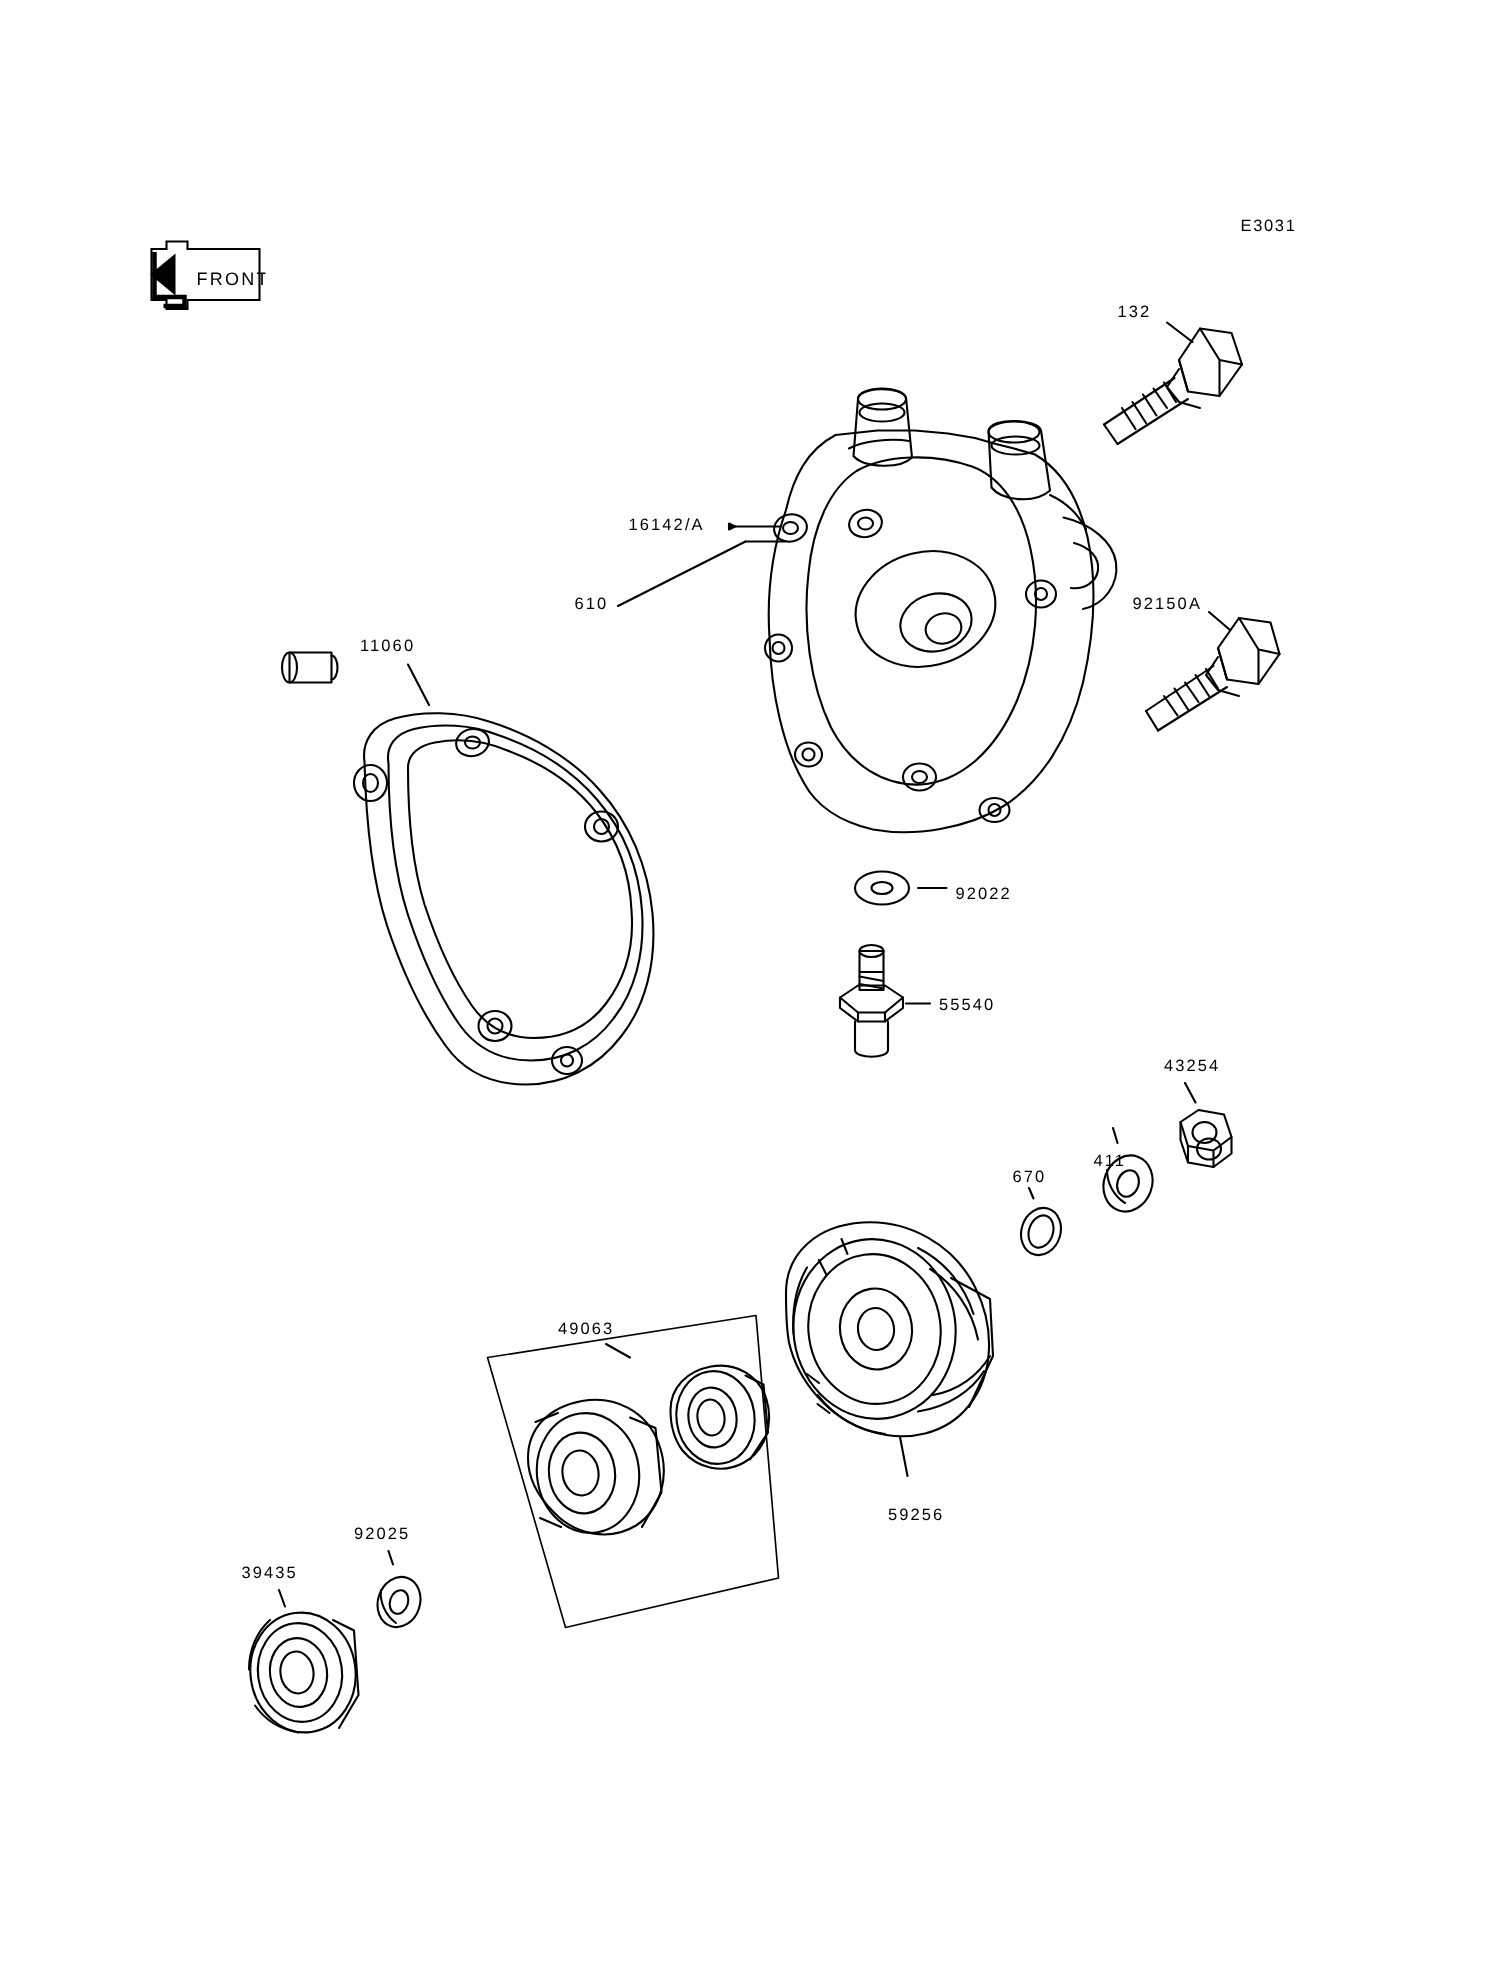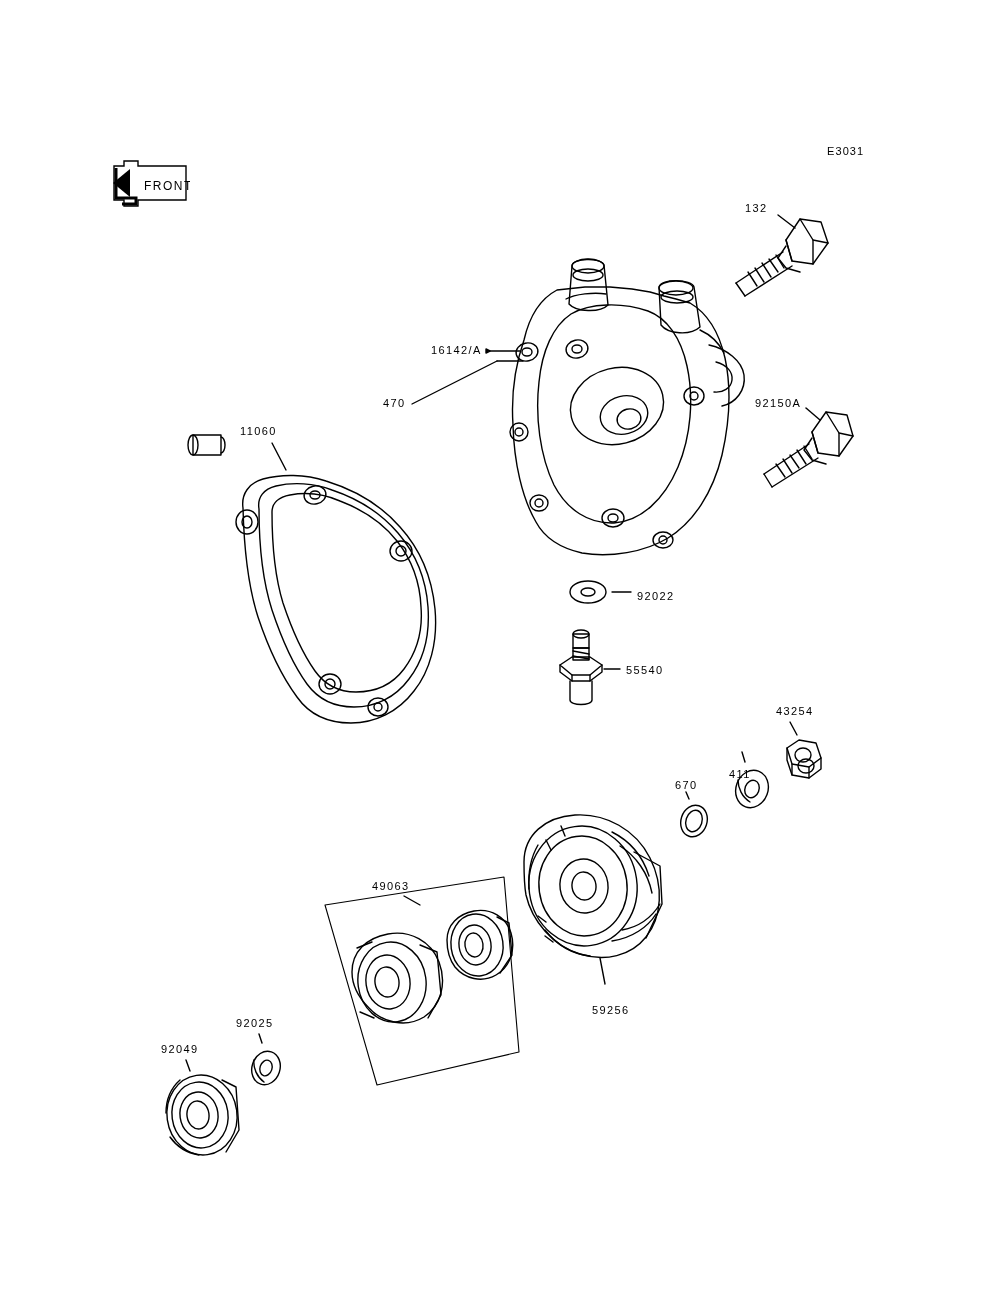--- a/index.html
+++ b/index.html
@@ -24,21 +24,21 @@
     letter-spacing: 1.4px;
     color: #000000;
     white-space: nowrap;
   }
   .lbl.small {
     font-size: 11px;
     letter-spacing: 1.1px;
   }
   .front-badge {
     position: absolute;
-    left: 108px;
+    left: 95px;
     top: 160px;
     width: 82px;
     height: 50px;
     text-align: right;
   }
   svg.art {
     position: absolute;
     left: 0;
     top: 0;
     width: 1000px;
@@ -58,33 +58,33 @@
   <div class="front-badge">
     <svg viewBox="0 0 82 50" width="82" height="50" xmlns="http://www.w3.org/2000/svg">
       <polygon points="6,6 16,6 16,1 30,1 30,6 78,6 78,40 30,40 30,46 16,46 16,40 6,40" fill="none" stroke="#000" stroke-width="1.4"></polygon>
       <path d="M8,8 L8,38 L28,38 L28,44 L14,44" fill="none" stroke="#000" stroke-width="3"></path>
       <polygon points="5,23 22,9 22,37" fill="#000"></polygon>
       <text x="36" y="30" font-family="Liberation Sans, sans-serif" font-size="12" letter-spacing="1.5" fill="#000">FRONT</text>
     </svg>
   </div>
 
   <div class="lbl" style="left:745px; top:202px;">132</div>
-  <div class="lbl" style="left:431px; top:344px;">16142/A</div>
-  <div class="lbl" style="left:383px; top:397px;">470</div>
+  <div class="lbl" style="left:419px; top:344px;">16142/A</div>
+  <div class="lbl" style="left:383px; top:397px;">610</div>
   <div class="lbl" style="left:755px; top:397px;">92150A</div>
   <div class="lbl" style="left:240px; top:425px;">11060</div>
   <div class="lbl" style="left:637px; top:590px;">92022</div>
   <div class="lbl" style="left:626px; top:664px;">55540</div>
   <div class="lbl" style="left:776px; top:705px;">43254</div>
   <div class="lbl" style="left:729px; top:736px;margin-top:32px;">411</div>
   <div class="lbl" style="left:675px; top:779px;">670</div>
   <div class="lbl" style="left:372px; top:880px;">49063</div>
   <div class="lbl" style="left:592px; top:991px;margin-top:13px;">59256</div>
   <div class="lbl" style="left:236px; top:1017px;">92025</div>
-  <div class="lbl" style="left:161px; top:1043px;">92049</div>
+  <div class="lbl" style="left:161px; top:1043px;">39435</div>
 
   <svg class="art" viewBox="0 0 1000 1308" xmlns="http://www.w3.org/2000/svg">
     <g fill="none" stroke="#000" stroke-width="1.4" stroke-linejoin="round" stroke-linecap="round">
 
       <g>
         <line x1="778" y1="215" x2="795" y2="228"></line>
 
         <polygon points="786,240 800,219 821,222 828,243 813,264 792,261"></polygon>
         <path d="M792,261 L786,240"></path>
         <path d="M800,219 L813,240 L828,243"></path>

